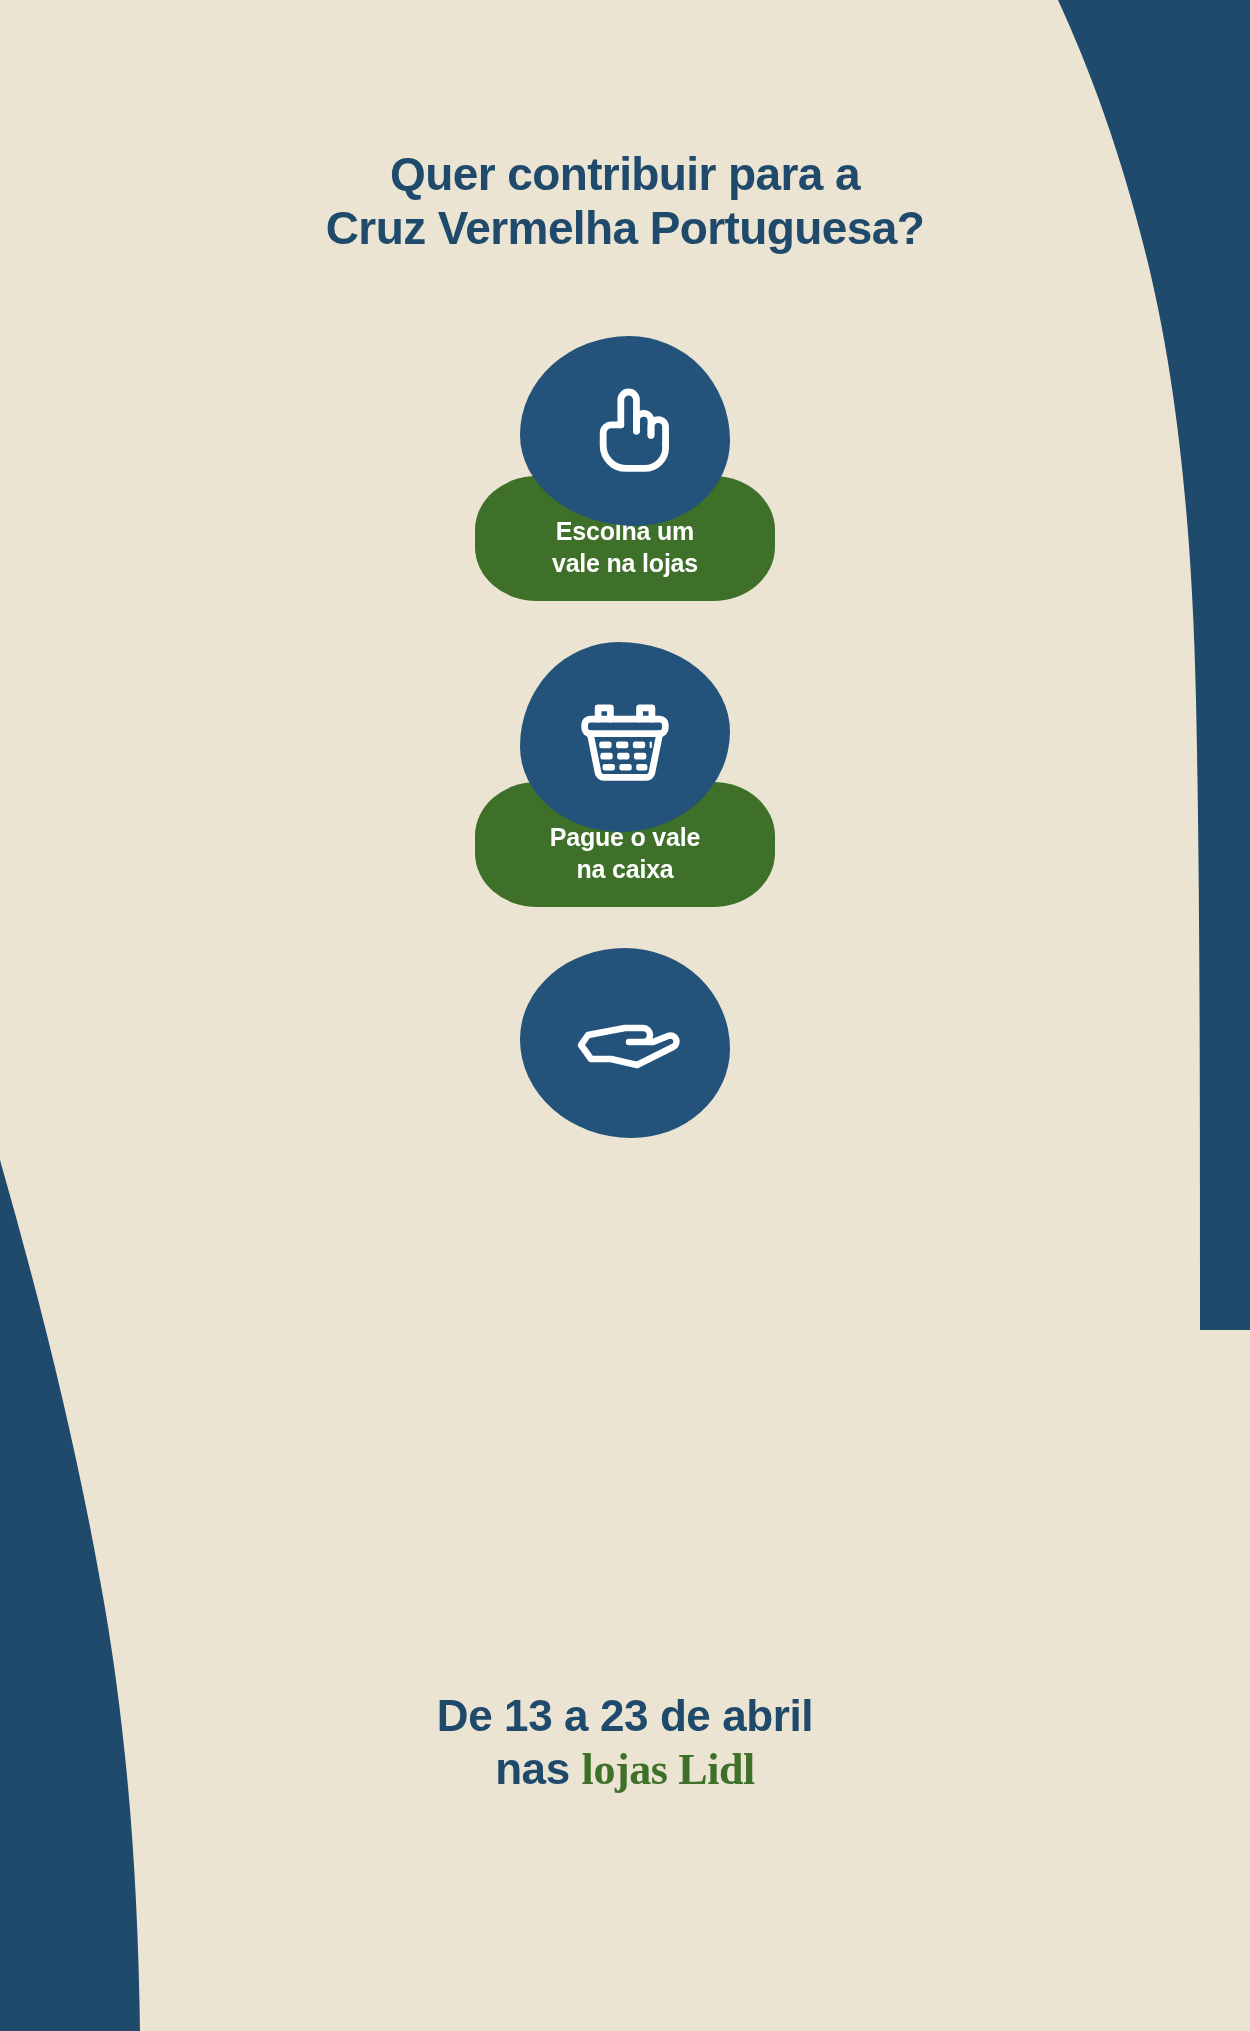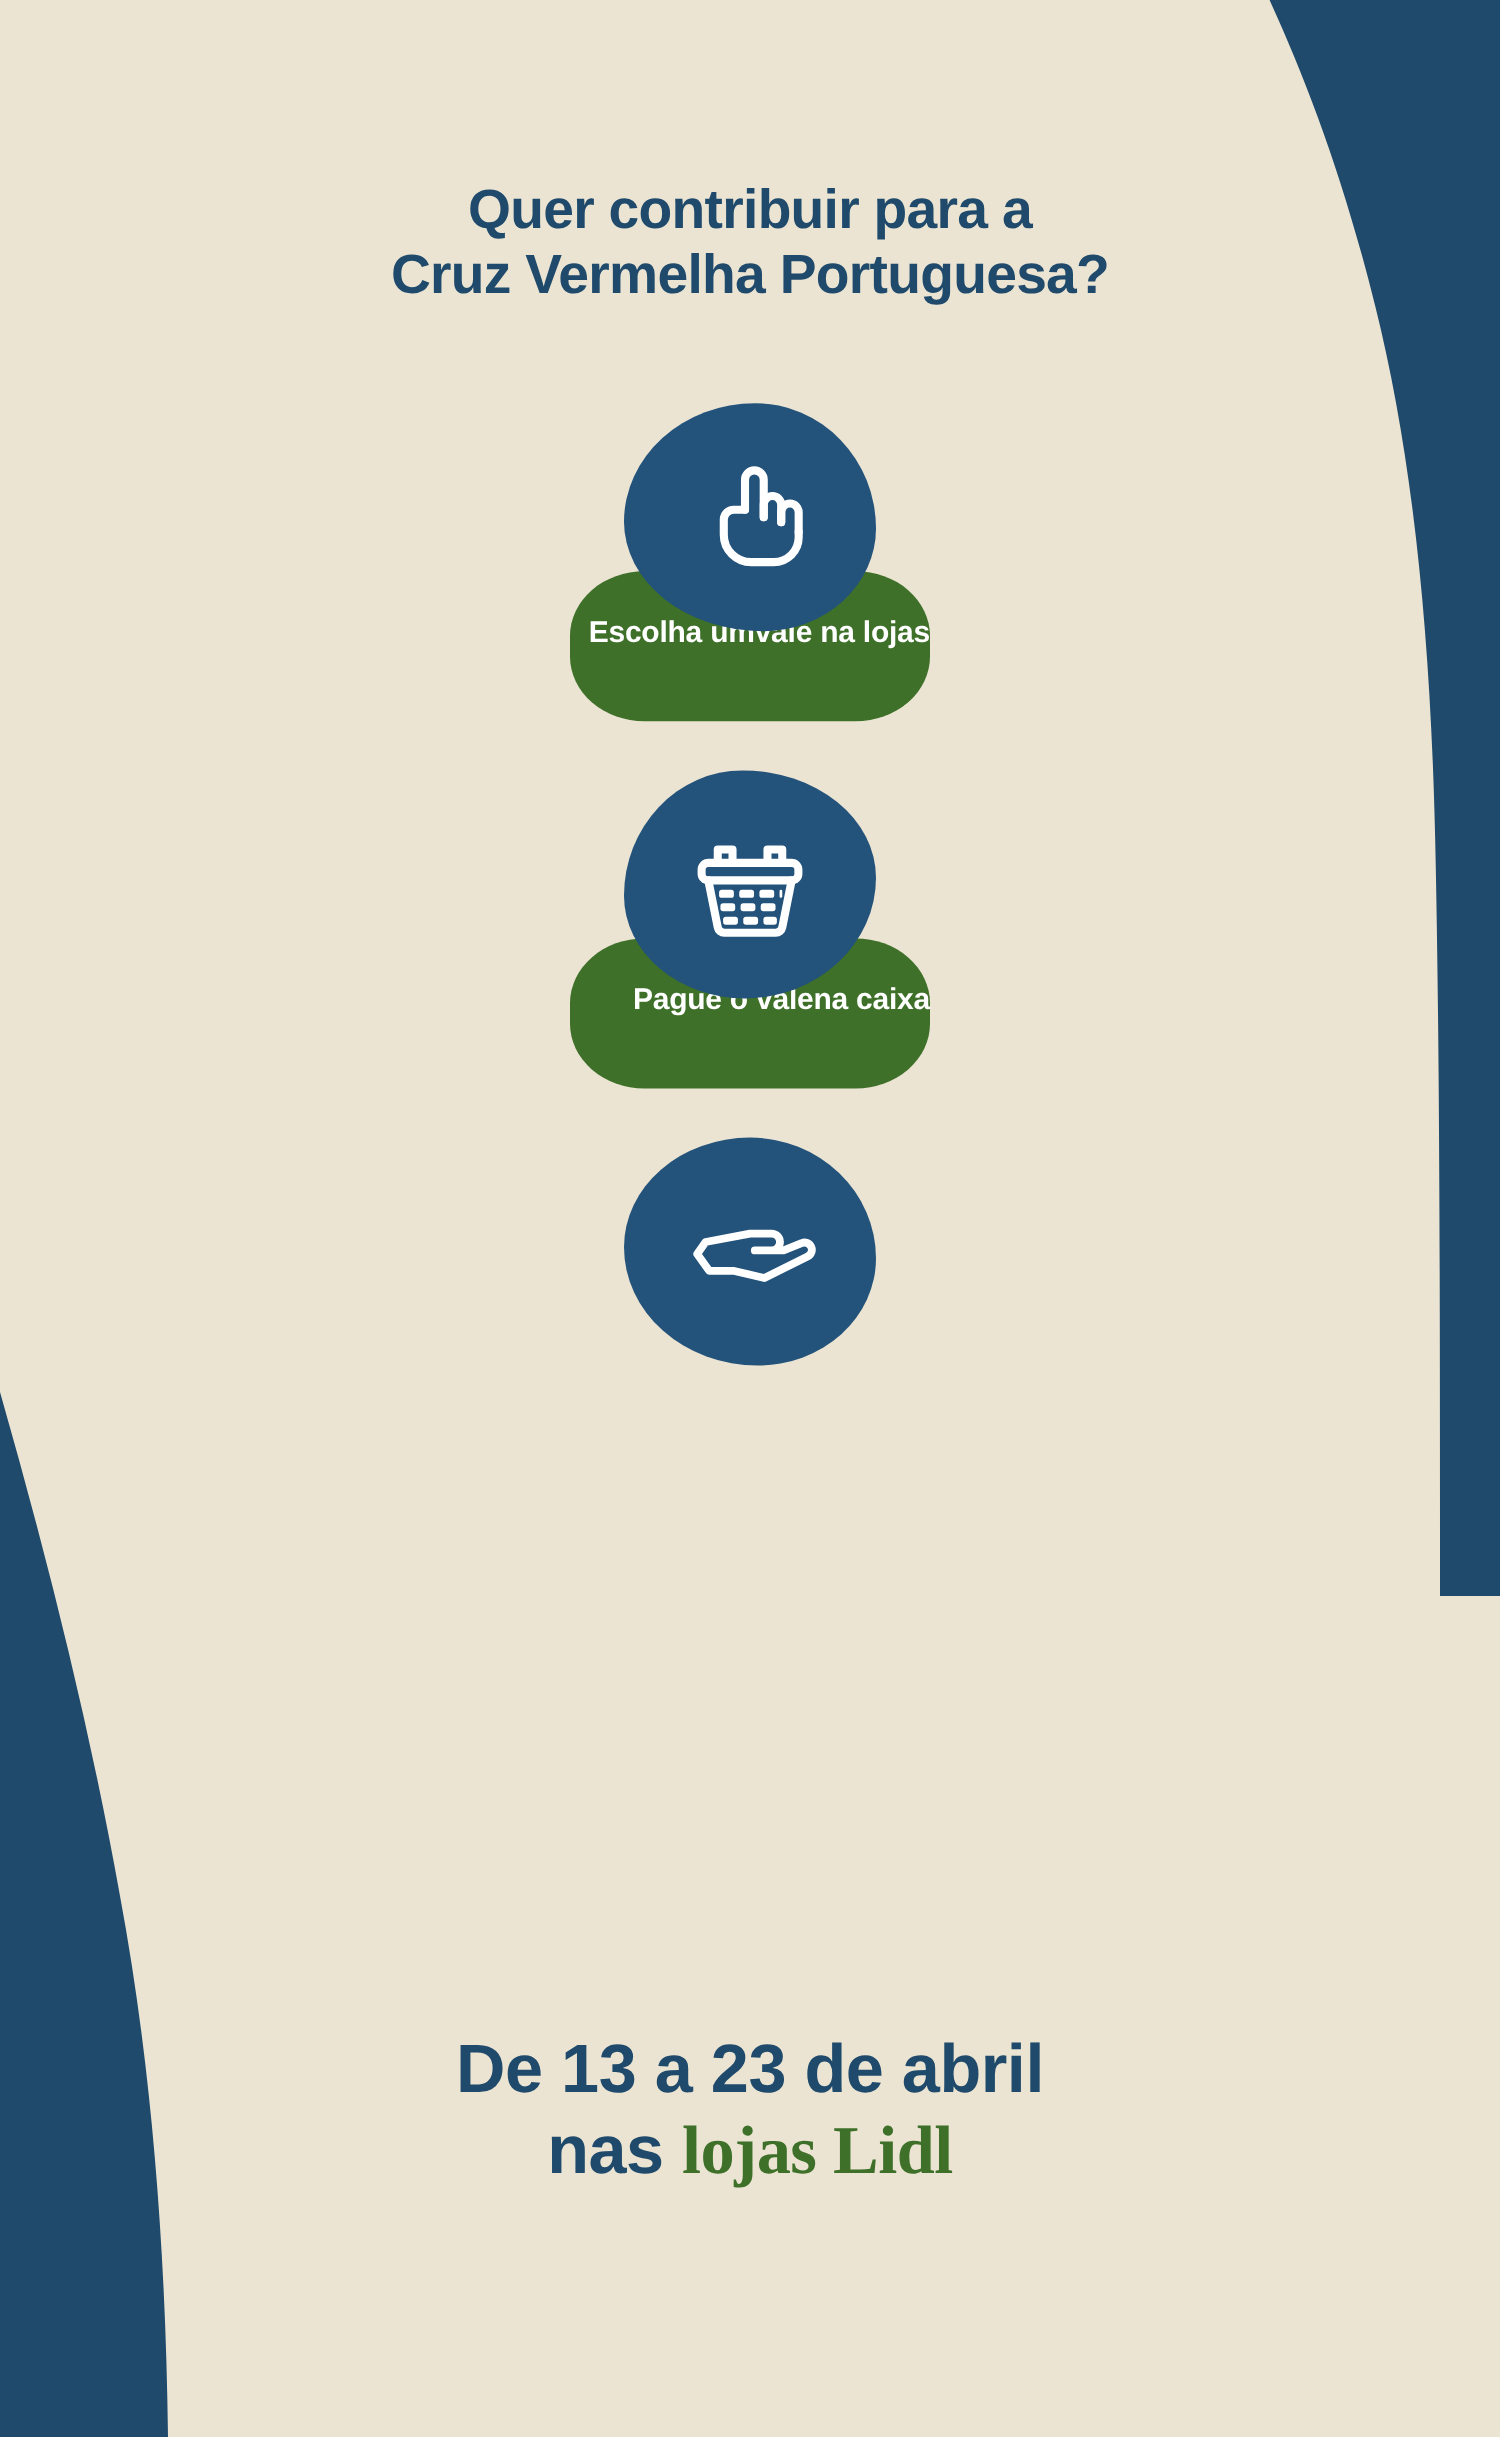--- a/index.html
+++ b/index.html
@@ -84,21 +84,21 @@
     position: absolute;
     left: 50%;
     top: 140px;
     transform: translateX(-50%);
     width: 300px;
     height: 125px;
     background: #3E7029;
     border-radius: 62px / 54px;
     z-index: 1;
     display: flex;
-    flex-direction: row;
+    flex-direction: column;
     align-items: center;
     justify-content: flex-end;
     padding-bottom: 22px;
     box-sizing: border-box;
   }
   .label .ltext {
     display: block;
     font-size: 25px;
     font-weight: bold;
     color: #FFFFFF;
@@ -115,21 +115,21 @@
     position: absolute;
     top: 1690px;
     left: 0;
     width: 1250px;
     text-align: center;
     line-height: 1.2;
     letter-spacing: -0.4px;
   }
   .footer .fline {
     display: block;
-    font-size: 57px;
+    font-size: 44px;
     font-weight: bold;
     color: #1F4A6B;
     white-space: nowrap;
   }
   .footer .green {
     color: #3E7029;
     font-family: Liberation Serif, serif;
   }
 </style>
 </head>

